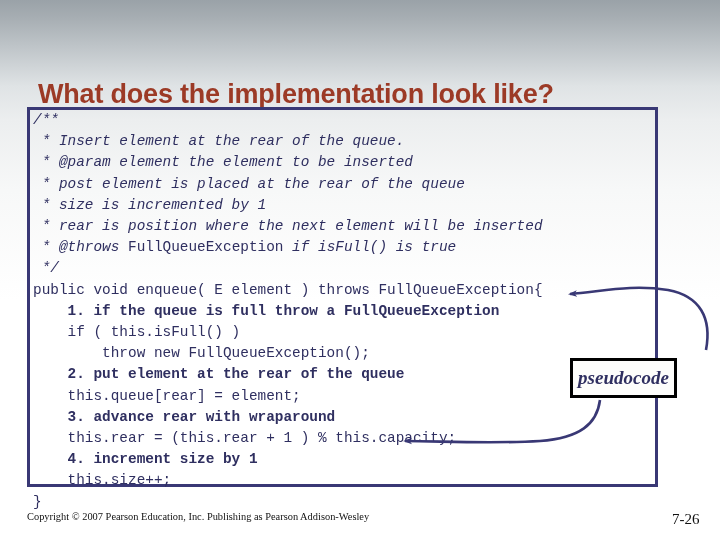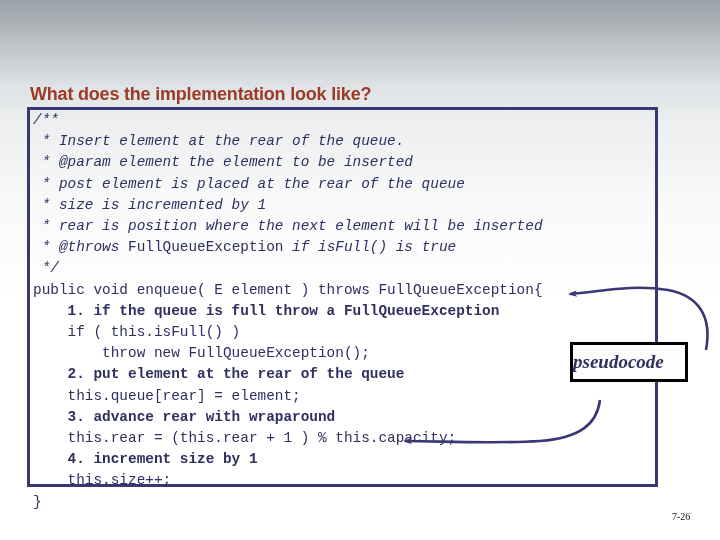--- a/index.html
+++ b/index.html
@@ -26,24 +26,24 @@
         #eceeef 120px,
         #f7f8f8 190px,
         #ffffff 300px,
         #ffffff 540px);
     overflow: hidden;
   }
 
   
   #title {
     position: absolute;
-    left: 30px;
+    left: 38px;
     top: 63px;
     width: 660px;
-    font-size: 18px;
+    font-size: 27px;
     line-height: 30px;
     color: #9c3a26;
     letter-spacing: -0.2px;
     white-space: nowrap;
     margin-top: 16px;
   }
 
   
   #code-box {
     position: absolute;
@@ -68,29 +68,29 @@
   }
   .cl { white-space: pre; }
   .cl.comment { font-style: italic; }
   .cl.pseudo  { font-weight: bold; }
   .cl .up { font-style: normal; }
 
   
   #pseudocode-box {
     position: absolute;
     left: 570px;
-    top: 342px;
-    width: 118px;
+    top: 358px;
+    width: 107px;
     height: 40px;
     border: 3px solid #000000;
     background: #fdfdfb;
     box-sizing: border-box;
     display: flex;
     align-items: center;
-    justify-content: flex-start;
+    justify-content: center;
     z-index: 4;
   }
   #pseudocode-label {
     font-family: "Liberation Serif", "DejaVu Serif", serif;
     font-style: italic;
     font-weight: bold;
     font-size: 19px;
     color: #2f2f60;
   }
   #callout-arrows {
@@ -111,21 +111,21 @@
     font-family: "Liberation Serif", "DejaVu Serif", serif;
     font-size: 10.4px;
     color: #111111;
     white-space: nowrap;
   }
   #footer-pagenum {
     position: absolute;
     left: 672px;
     top: 511px;
     font-family: "Liberation Serif", "DejaVu Serif", serif;
-    font-size: 10px;
+    font-size: 15px;
     color: #111111;
     white-space: nowrap;
   }
 </style>
 </head>
 <body>
 
 <div id="slide">
 
   <h1 id="title">What does the implementation look like?</h1>
@@ -141,16 +141,17 @@
       </marker>
     </defs>
     <path d="M 706,350 C 712,318 700,296 668,290 C 630,284 600,292 570,294" fill="none" stroke="#393875" stroke-width="2.6" marker-end="url(#ah)"></path>
     <path d="M 600,400 C 597,424 580,438 540,441 C 490,444 440,441 405,441" fill="none" stroke="#393875" stroke-width="2.6" marker-end="url(#ah)"></path>
   </svg>
 
   <div id="pseudocode-box">
     <span id="pseudocode-label">pseudocode</span>
   </div>
 
+  <div id="footer-copyright">Copyright © 2007 Pearson Education, Inc. Publishing as Pearson Addison-Wesley</div>
 
   <div id="footer-pagenum">7-26</div>
 
 </div>
 
 </body></html>

